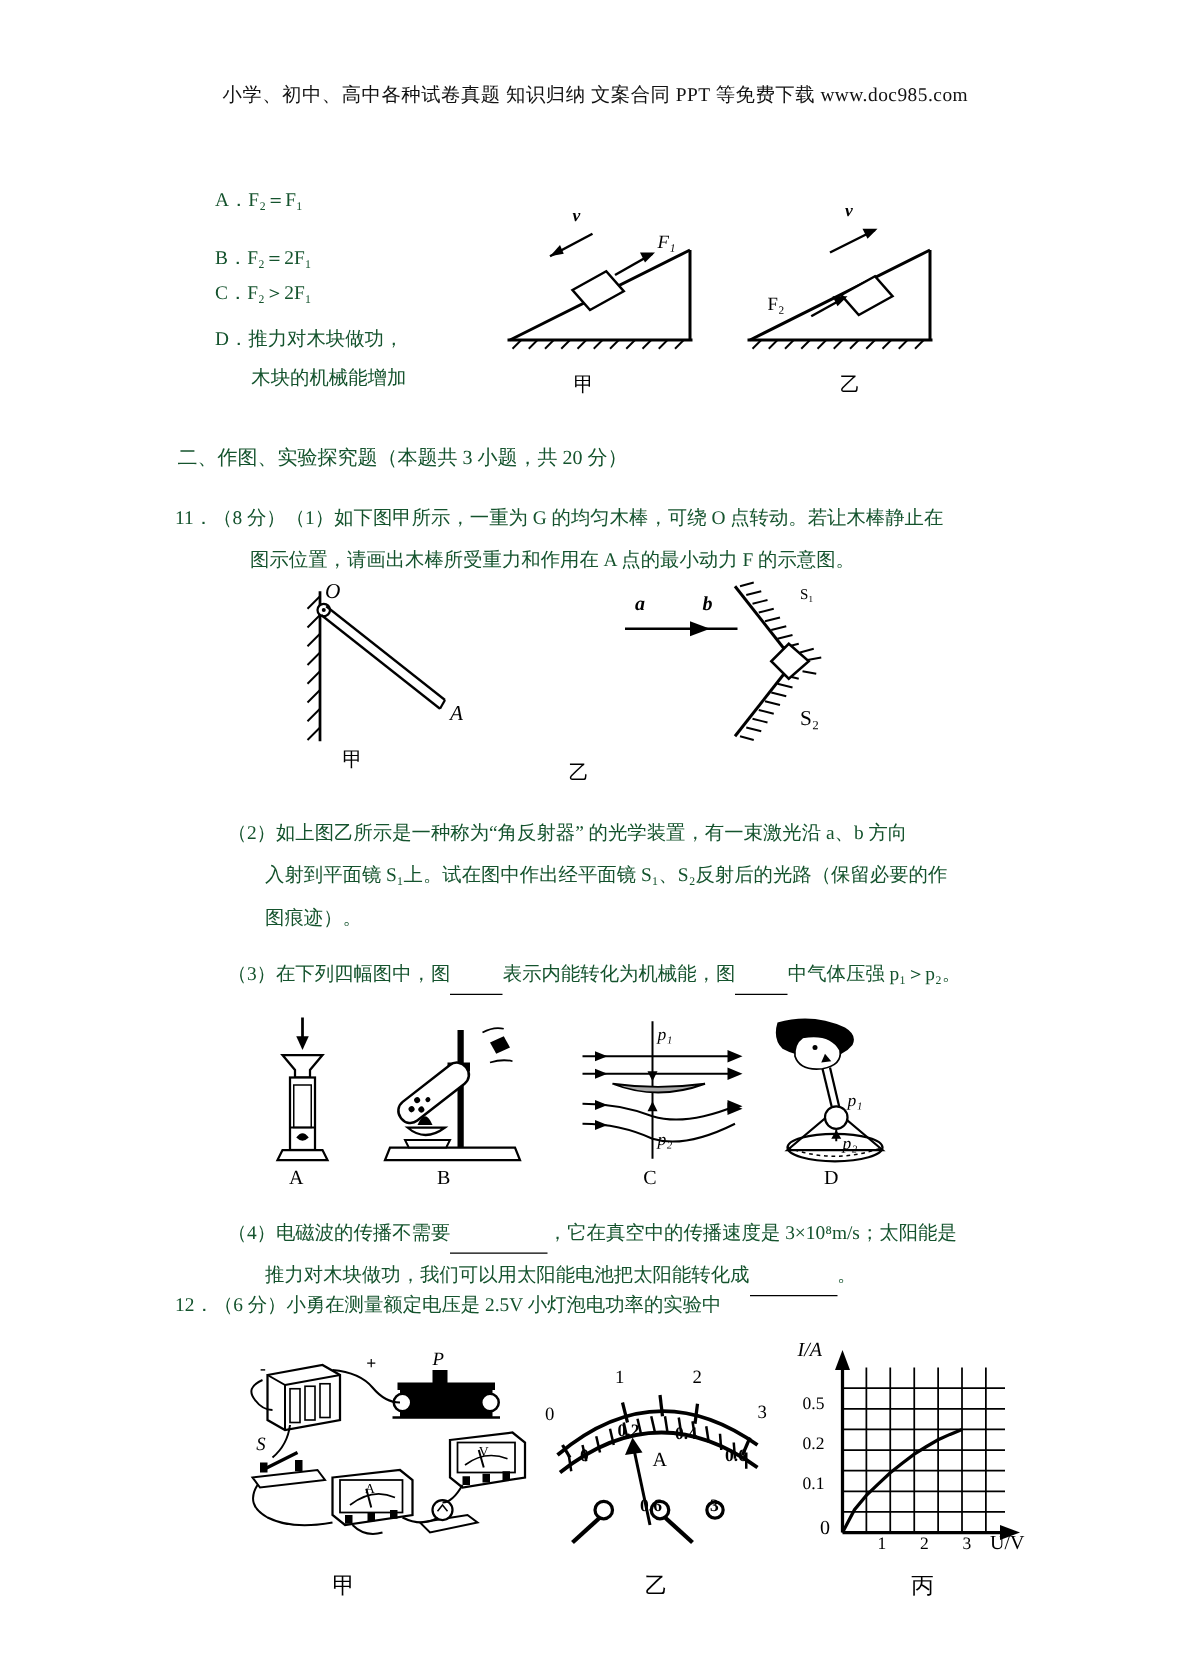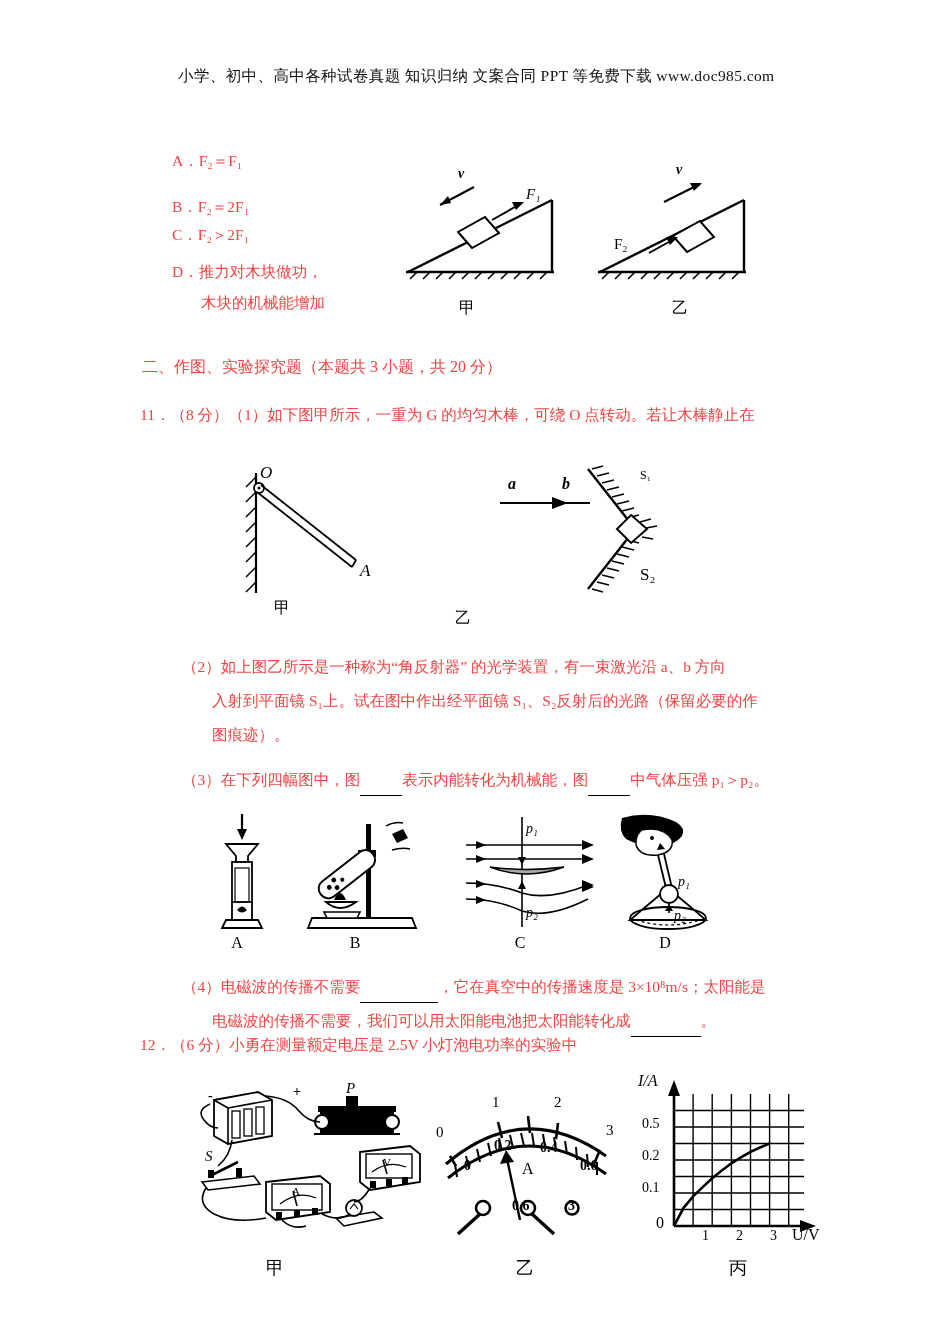--- a/index.html
+++ b/index.html
@@ -10,21 +10,21 @@
   }
   .page{position:absolute;inset:0;}
 
   .hdr{
     position:absolute;left:178px;top:66px;width:660px;
     font-size:15.5px;letter-spacing:.4px;color:#111;
     font-family:"Liberation Serif",serif;white-space:nowrap;
   }
 
   
-  .txt{position:absolute;font-size:15.5px;line-height:30px;color:#ef4444;white-space:nowrap;}
+  .txt{position:absolute;font-size:15.5px;line-height:30px;color:#14532d;white-space:nowrap;}
   .ul{display:inline-block;border-bottom:1.3px solid #000;}
   .cap{position:absolute;font-size:16px;text-align:center;}
   svg{display:block;overflow:visible;}
   .fig{position:absolute;}
 </style>
 </head>
 <body>
 
 <div class="page">
 
@@ -99,20 +99,21 @@
     <div style="position:absolute;left:84px;top:2px;font-size:14px;font-style:italic;font-weight:bold;">v</div>
     <div style="position:absolute;left:22px;top:76px;font-size:15px;">F₂</div>
   </div>
   <div class="cap" style="left:660px;top:298px;width:40px;">乙</div>
 
   <div class="txt" style="left:142px;top:352px;font-size:16px;">二、作图、实验探究题（本题共 3 小题，共 20 分）</div>
 
   <div class="txt" style="left:140px;top:400px;">
     <span>11．</span><span>（8 分）</span><span>（1）如下图甲所示，一重为 G 的均匀木棒，可绕 O 点转动。若让木棒静止在</span>
   </div>
+  <div class="txt" style="left:200px;top:434px;">图示位置，请画出木棒所受重力和作用在 A 点的最小动力 F 的示意图。</div>
 
   <div class="fig" style="left:230px;top:465px;">
     <svg width="180" height="135" viewBox="0 0 180 135">
 
       <path d="M26 8 L26 128" stroke="#000" stroke-width="2.2" fill="none"></path>
       <g stroke="#000" stroke-width="1.5">
         <path d="M16 22 L26 12"></path>
           <path d="M16 37 L26 27"></path>
           <path d="M16 52 L26 42"></path>
         <path d="M16 67 L26 57"></path>
@@ -294,21 +295,21 @@
     </svg>
     <div style="position:absolute;left:70px;top:62px;font-size:14px;font-style:italic;">p₁</div>
     <div style="position:absolute;left:66px;top:96px;font-size:14px;font-style:italic;">p₂</div>
   </div>
   <div class="cap" style="left:650px;top:934px;width:30px;font-size:16px;">D</div>
 
   <div class="txt" style="left:182px;top:972px;">
     <span>（4）电磁波的传播不需要</span><span class="ul" style="width:78px;">&nbsp;</span><span>，它在真空中的传播速度是 3×10⁸m/s；太阳能是</span>
   </div>
   <div class="txt" style="left:212px;top:1006px;">
-    <span>电磁波的传播不需要，我们可以用太阳能电池把太阳能转化成</span><span class="ul" style="width:70px;">&nbsp;</span><span>。</span>
+    <span>推力对木块做功，我们可以用太阳能电池把太阳能转化成</span><span class="ul" style="width:70px;">&nbsp;</span><span>。</span>
   </div>
 
   <div class="txt" style="left:140px;top:1030px;">
     <span>12．</span><span>（6 分）</span><span>小勇在测量额定电压是 2.5V 小灯泡电功率的实验中</span>
   </div>
 
   <div class="fig" style="left:180px;top:1078px;">
     <svg width="245" height="170" viewBox="0 0 245 170">
 
       <g>

